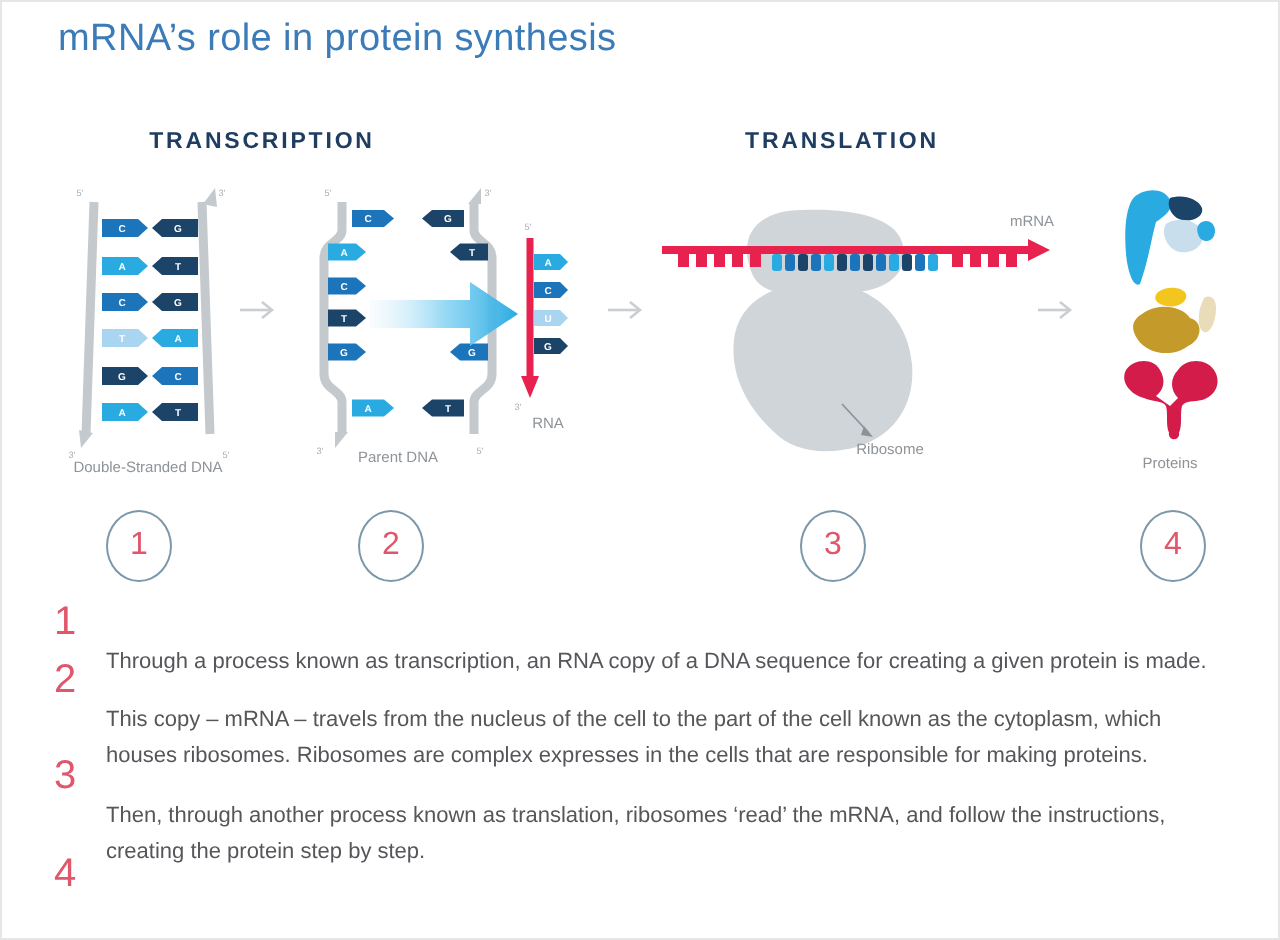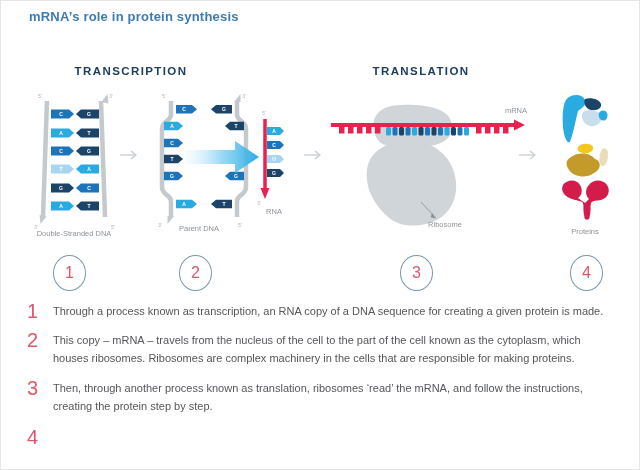--- a/index.html
+++ b/index.html
@@ -1,20 +1,20 @@
 <!DOCTYPE html>
 <html><head>
 <meta charset="utf-8">
 <style>
   * { margin:0; padding:0; box-sizing:border-box; }
   html,body { width:640px; height:470px; }
   body { font-family:"Liberation Sans", sans-serif; background:#ffffff; }
   .page { position:relative; width:640px; height:470px; background:#fff; border:1px solid #e6e6e6; overflow:hidden; }
 
-  .title { position:absolute; left:28px; top:8px; font-size:13px; font-weight:700; color:#3B7BB7; letter-spacing:0.2px; }
+  .title { position:absolute; left:28px; top:8px; font-size:19px; font-weight:400; color:#3B7BB7; letter-spacing:0.2px; }
 
   .sec-header { position:absolute; top:64px; font-size:11.5px; font-weight:bold; color:#1E3D60; letter-spacing:1.4px; text-align:center; width:180px; }
   .sec-1 { left:40px; }
   .sec-2 { left:330px; }
 
   svg { position:absolute; overflow:visible; }
   .d1 { left:26px; top:88px; }
   .d2 { left:142px; top:92px; }
   .d3 { left:328px; top:95px; }
   .d4 { left:548px; top:90px; }
@@ -27,21 +27,21 @@
   .strand-tip { fill:#C3C9CD; }
 
   .flow-arrow { position:absolute; width:22px; height:14px; }
 
   .step-circle { position:absolute; width:33px; height:36px; border:1.2px solid #7A97AB; border-radius:50%;
     display:flex; align-items:center; justify-content:center; color:#E0566B; font-size:16px; font-weight:400; }
   .c1 { left:52px; top:254px; } .c2 { left:178px; top:254px; } .c3 { left:399px; top:254px; } .c4 { left:569px; top:254px; }
 
   .step { position:absolute; left:26px; width:592px; display:flex; align-items:flex-start; }
   .step-num { color:#E0566B; font-size:20px; font-weight:400; line-height:1; width:20px; flex:0 0 20px; margin-top:-1px; }
-  .step-text { color:#55565A; font-size:11px; line-height:18px; padding-left:6px; }
+  .step-text { color:#55565A; font-size:11px; line-height:18px; padding-left:6px;margin-top:20px; }
   .s1 { top:301px; } .s2 { top:330px; } .s3 { top:378px; } .s4 { top:427px; }
 </style>
 </head>
 <body>
 
 <div class="page">
 
   <div class="title">mRNA’s role in protein synthesis</div>
 
   <div class="sec-header sec-2">TRANSLATION</div>
@@ -240,21 +240,21 @@
   <div class="step-circle c2">2</div>
   <div class="step-circle c3">3</div>
   <div class="step-circle c4">4</div>
 
   <div class="step s1">
     <div class="step-num">1</div>
     <div class="step-text">Through a process known as transcription, an RNA copy of a DNA sequence for creating a given protein is made.</div>
   </div>
   <div class="step s2">
     <div class="step-num">2</div>
-    <div class="step-text">This copy – mRNA – travels from the nucleus of the cell to the part of the cell known as the cytoplasm, which houses ribosomes. Ribosomes are complex machinery in the cells that are responsible for making proteins.</div>
+    <div class="step-text">This copy – mRNA – travels from the nucleus of the cell to the part of the cell known as the cytoplasm, which houses ribosomes. Ribosomes are complex expresses in the cells that are responsible for making proteins.</div>
   </div>
   <div class="step s3">
     <div class="step-num">3</div>
     <div class="step-text">Then, through another process known as translation, ribosomes ‘read’ the mRNA, and follow the instructions, creating the protein step by step.</div>
   </div>
   <div class="step s4">
     <div class="step-num">4</div>
   </div>
 
 </div>

